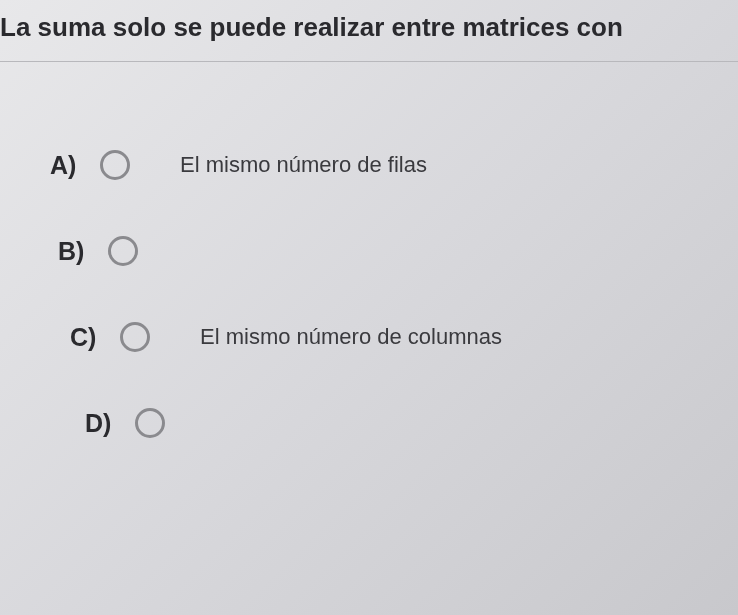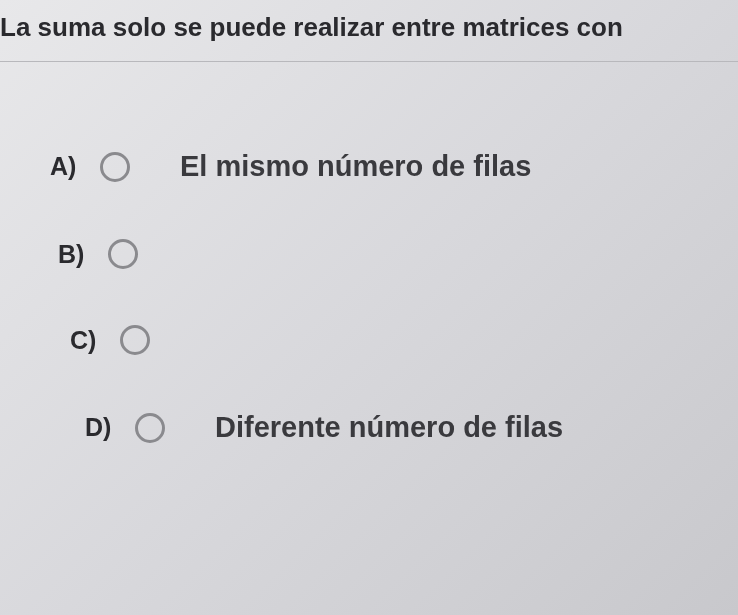--- a/index.html
+++ b/index.html
@@ -51,22 +51,22 @@
       width: 30px;
       height: 30px;
       border: 3px solid #8a8a8e;
       border-radius: 50%;
       background: transparent;
       flex-shrink: 0;
       margin-right: 50px;
       cursor: pointer;
     }
     .option-text {
-      font-size: 29px;
-      font-weight: 700;
+      font-size: 22px;
+      font-weight: 400;
       color: #3a3a3e;
     }
   </style>
 </head>
 <body>
 
 <div class="question-header">
   <span>La suma solo se puede realizar entre matrices con</span>
 </div>
 
@@ -79,21 +79,21 @@
   </div>
 
   <div class="option-row">
     <span class="option-letter">B)</span>
     <span class="radio-circle"></span>
   </div>
 
   <div class="option-row">
     <span class="option-letter">C)</span>
     <span class="radio-circle"></span>
+    <span class="option-text">El mismo número de columnas</span>
   </div>
 
   <div class="option-row">
     <span class="option-letter">D)</span>
     <span class="radio-circle"></span>
-    <span class="option-text">Diferente número de filas</span>
   </div>
 
 </div>
 
 </body></html>

